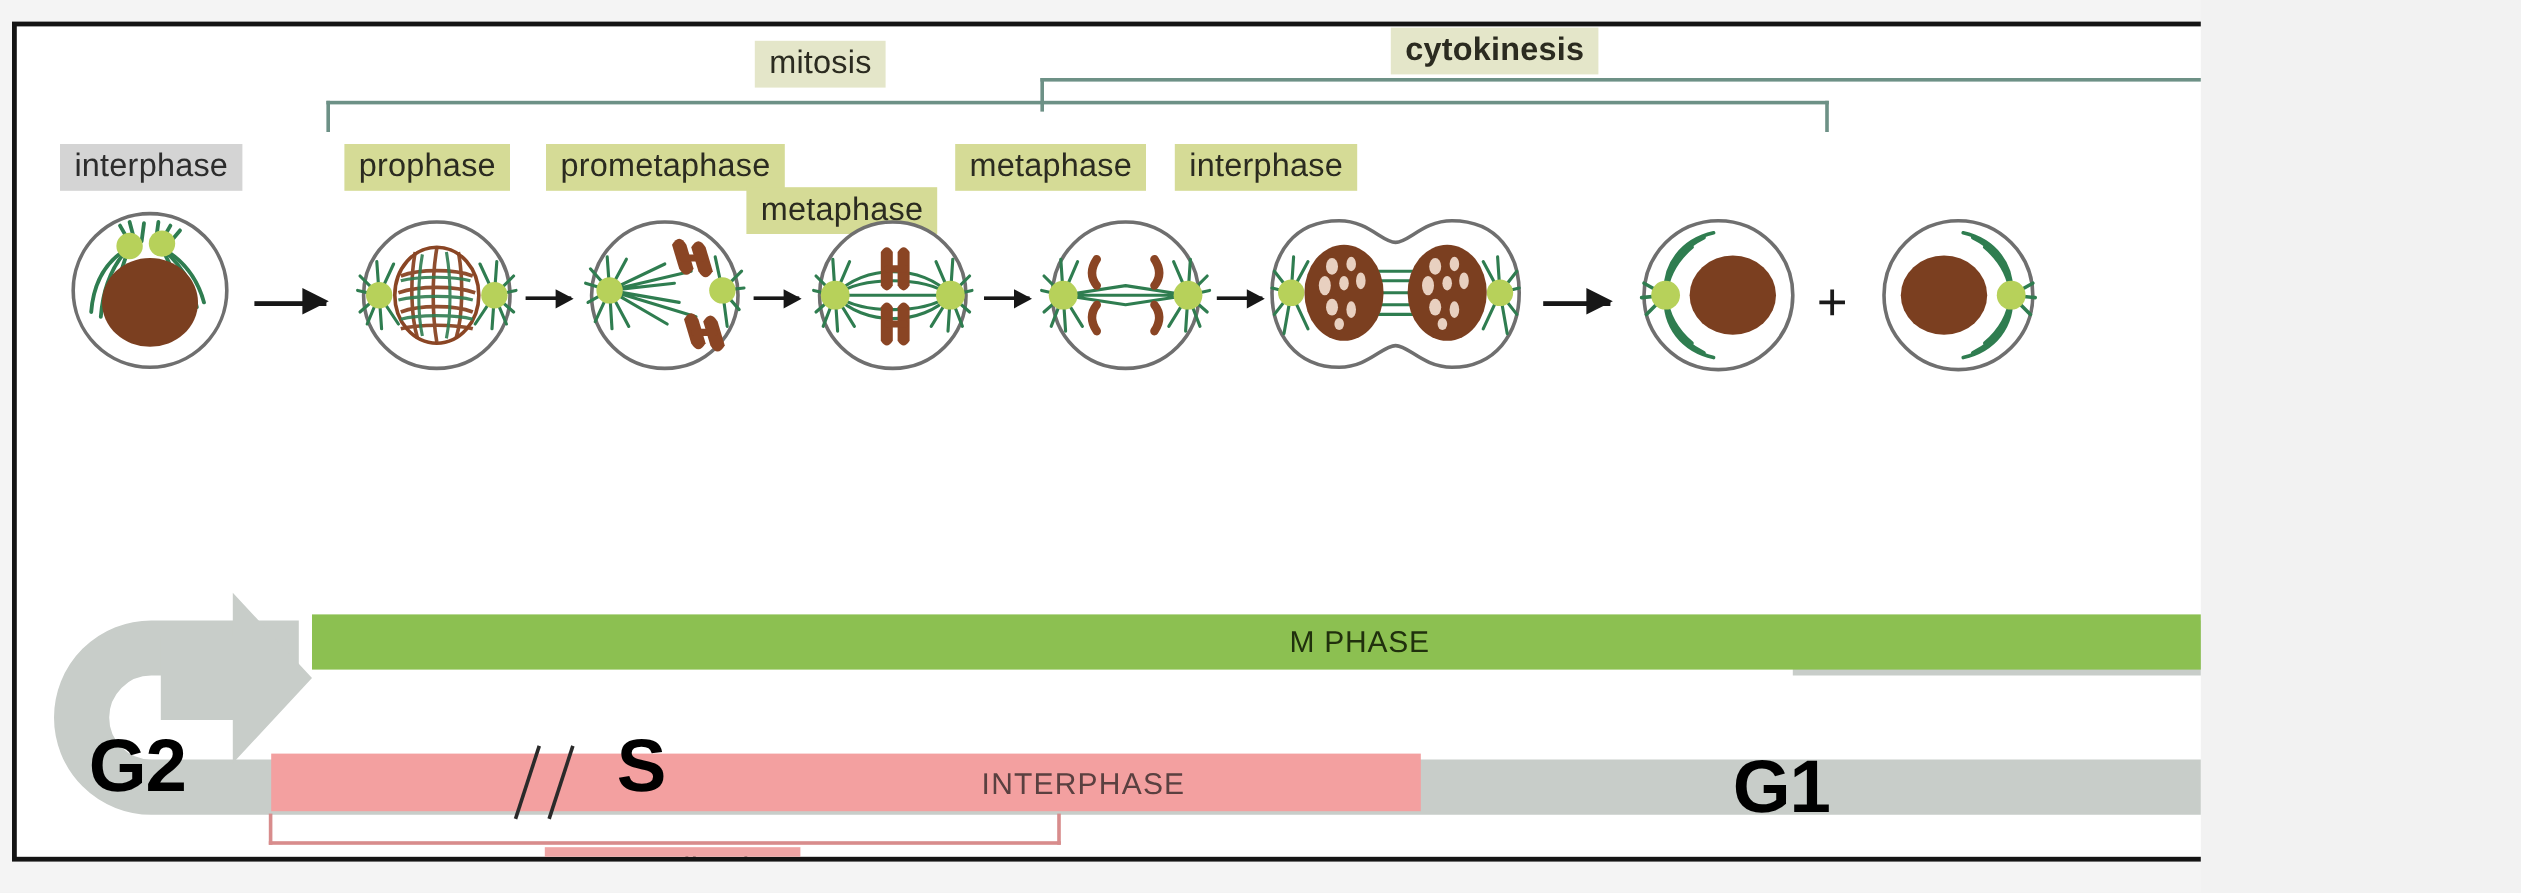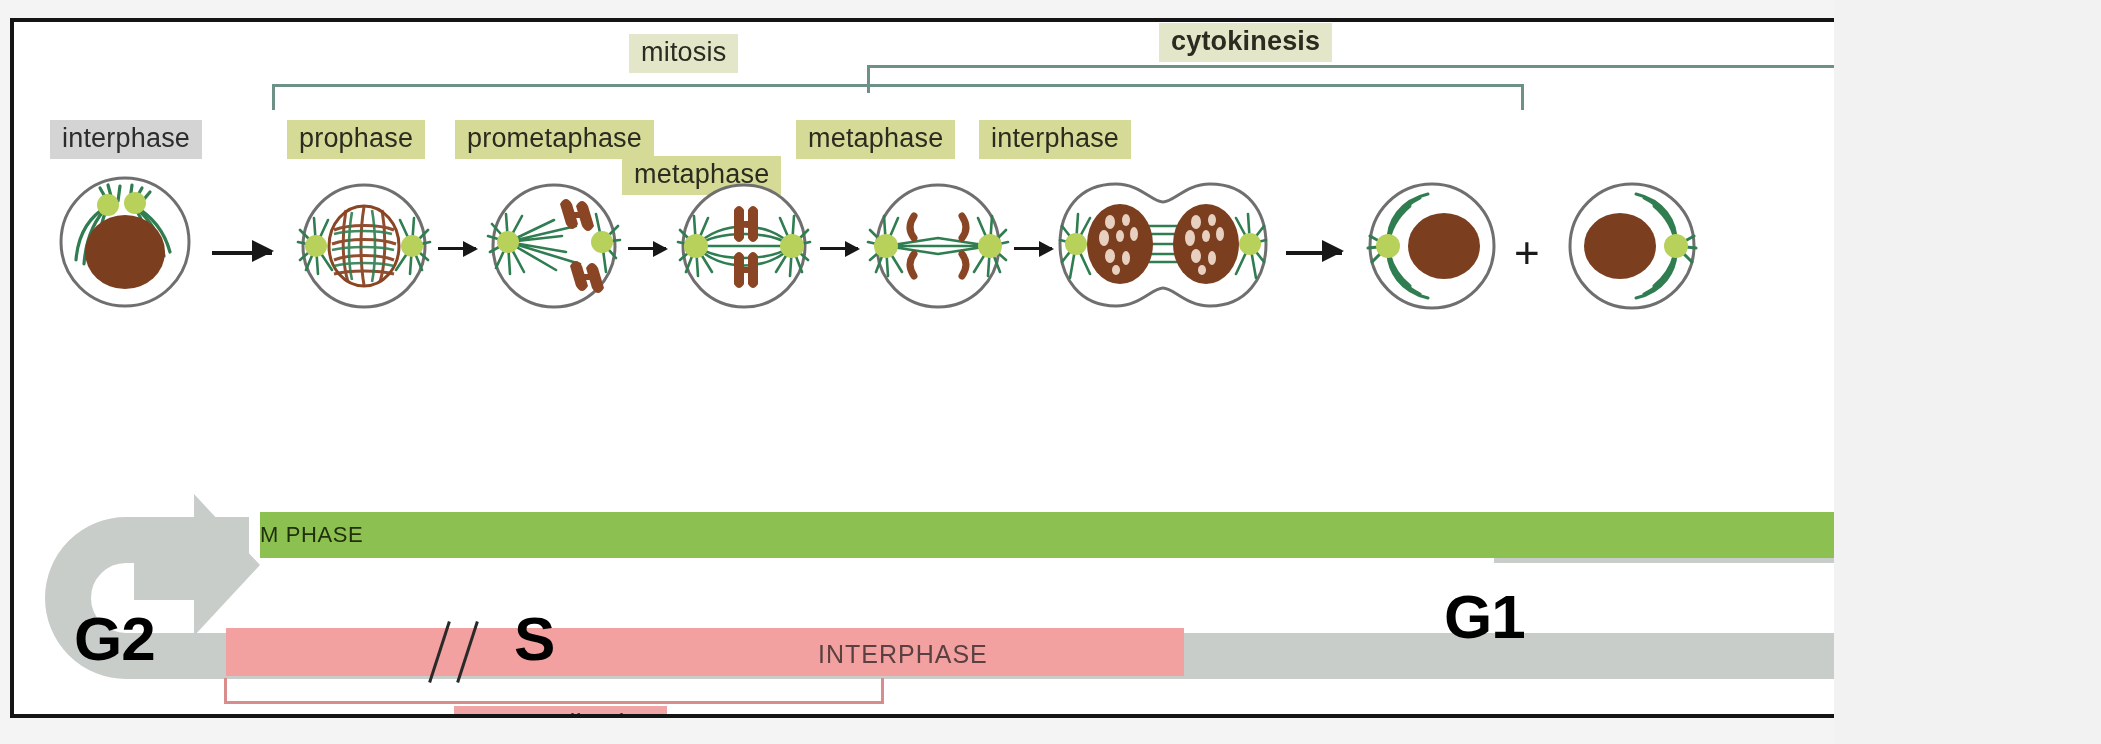--- a/index.html
+++ b/index.html
@@ -71,22 +71,22 @@
   
   .cell{ position:absolute; }
   .cell svg{ display:block; overflow:visible; }
 
   
   #track{ position:absolute; left:0; top:400px; }
 
   
   .bar{
     position:absolute;
-    display:flex; align-items:center; justify-content:flex-start;
-    font-size:22px; letter-spacing:.6px;
+    display:flex; align-items:center; justify-content:center;
+    font-size:25px; letter-spacing:.6px;
     box-sizing:border-box;
   }
   #m-phase-bar{ background:#8cc051; color:#20300d; }
   #s-bar{ background:#f3a0a0; }
   #interphase-text{
     position:absolute;
     font-size:25px; color:#5a4040; letter-spacing:1px;
   }
 
   .bigphase{
@@ -390,16 +390,16 @@
     <div id="interphase-text" style="left:804px; top:618px;">INTERPHASE</div>
 
     <div id="dna-bracket" style="left:210px; top:656px; width:660px; height:26px;"></div>
 
     <div class="chip pink" style="left:440px; top:684px;">DNA replication</div>
 
     <div class="bigphase" style="left:60px; top:586px;text-align:right;">G2</div>
 
     <div class="bigphase" style="left:500px; top:586px;">S</div>
 
-    <div class="bigphase" style="left:1430px; top:564px;">G1</div>
+    <div class="bigphase" style="left:1430px; top:604px;">G1</div>
 
   </div>
 </div>
 
 </body></html>

